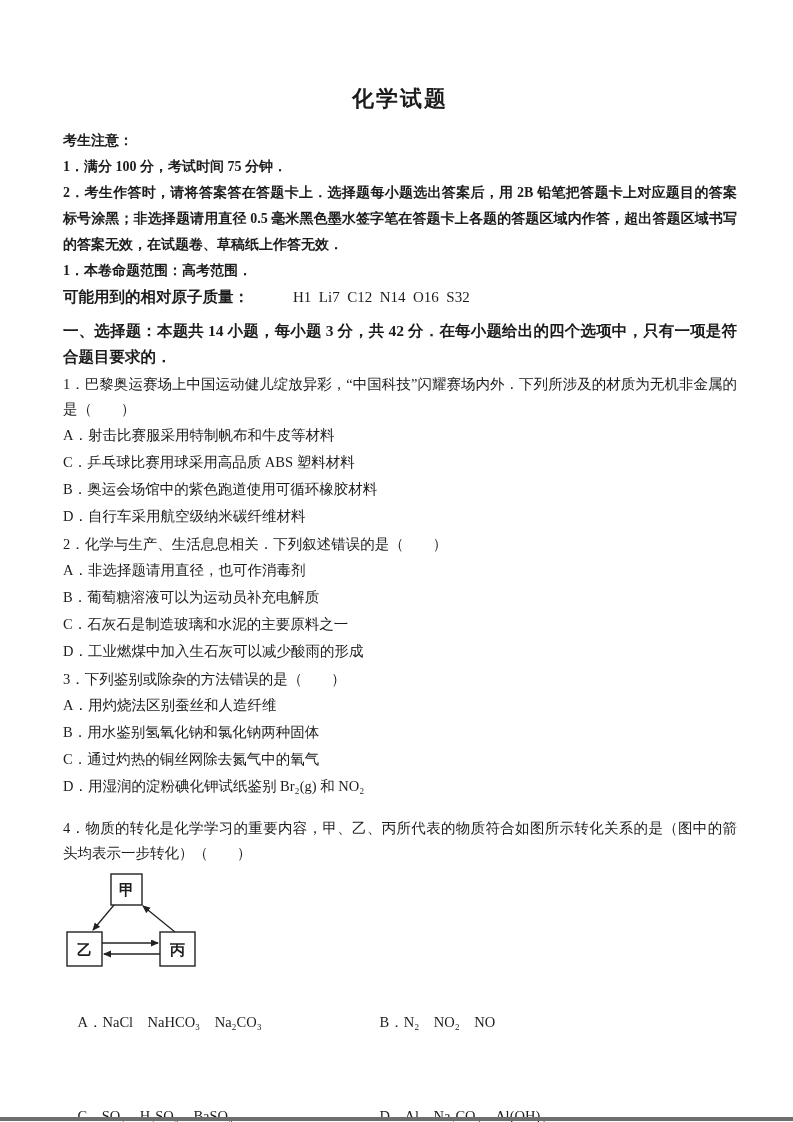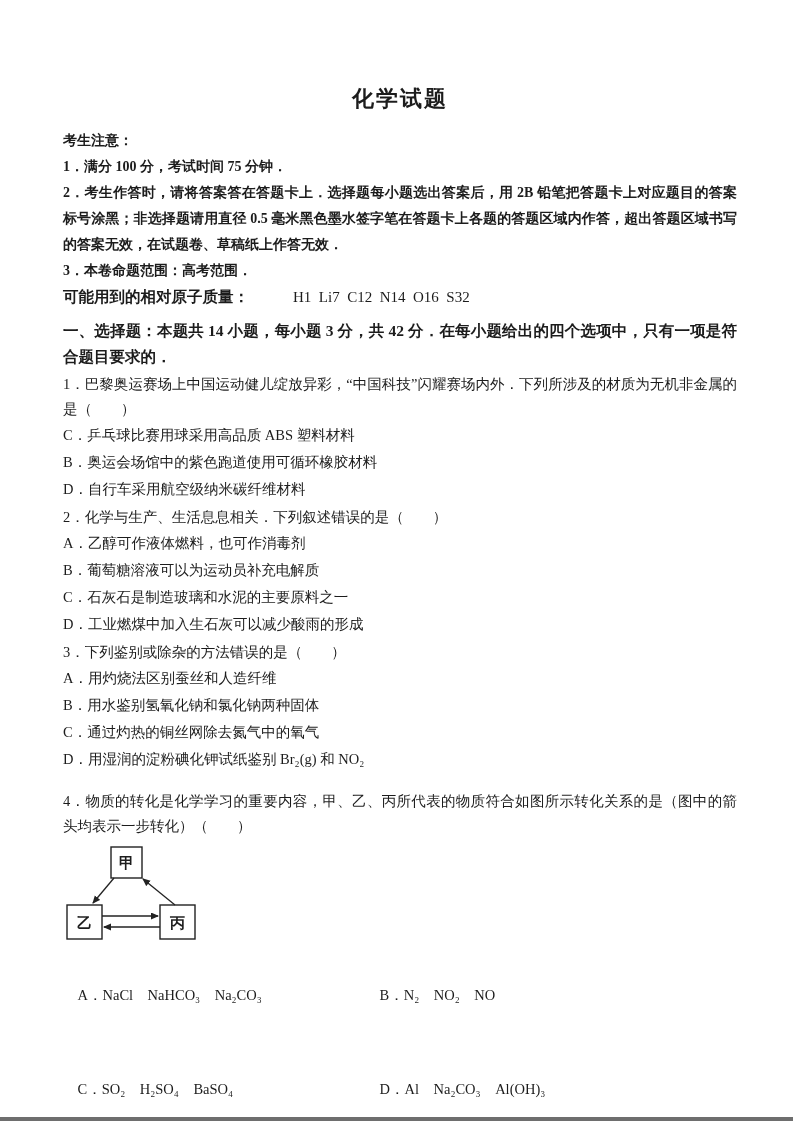--- a/index.html
+++ b/index.html
@@ -91,35 +91,36 @@
 </head>
 <body>
 
 <div class="content">
 
   <h1 class="title">化学试题</h1>
 
   <p class="notice-line">考生注意：</p>
   <p class="notice-line">1．满分 100 分，考试时间 75 分钟．</p>
   <p class="notice-line">2．考生作答时，请将答案答在答题卡上．选择题每小题选出答案后，用 2B 铅笔把答题卡上对应题目的答案标号涂黑；非选择题请用直径 0.5 毫米黑色墨水签字笔在答题卡上各题的答题区域内作答，超出答题区域书写的答案无效，在试题卷、草稿纸上作答无效．</p>
-  <p class="notice-line">3．本卷命题范围：高考范围．</p>
+  <p class="notice-line">1．本卷命题范围：高考范围．</p>
 
   <p class="atomic-line">
     <span class="atomic-label">可能用到的相对原子质量：</span><span class="formula">H1  Li7  C12  N14  O16  S32</span>
   </p>
 
   <p class="section-heading">一、选择题：本题共 14 小题，每小题 3 分，共 42 分．在每小题给出的四个选项中，只有一项是符合题目要求的．</p>
 
   <p class="stem">1．巴黎奥运赛场上中国运动健儿绽放异彩，“中国科技”闪耀赛场内外．下列所涉及的材质为无机非金属的是（　　）</p>
+  <p class="opt">A．射击比赛服采用特制帆布和牛皮等材料</p>
   <p class="opt">C．乒乓球比赛用球采用高品质 ABS 塑料材料</p>
   <p class="opt">B．奥运会场馆中的紫色跑道使用可循环橡胶材料</p>
   <p class="opt">D．自行车采用航空级纳米碳纤维材料</p>
 
   <p class="stem">2．化学与生产、生活息息相关．下列叙述错误的是（　　）</p>
-  <p class="opt">A．乙醇可作液体燃料，也可作消毒剂</p>
+  <p class="opt">A．非选择题请用直径，也可作消毒剂</p>
   <p class="opt">B．葡萄糖溶液可以为运动员补充电解质</p>
   <p class="opt">C．石灰石是制造玻璃和水泥的主要原料之一</p>
   <p class="opt">D．工业燃煤中加入生石灰可以减少酸雨的形成</p>
 
   <p class="stem">3．下列鉴别或除杂的方法错误的是（　　）</p>
   <p class="opt">A．用灼烧法区别蚕丝和人造纤维</p>
   <p class="opt">B．用水鉴别氢氧化钠和氯化钠两种固体</p>
   <p class="opt">C．通过灼热的铜丝网除去氮气中的氧气</p>
   <p class="opt">D．用湿润的淀粉碘化钾试纸鉴别 Br₂(g) 和 NO₂</p>
 

